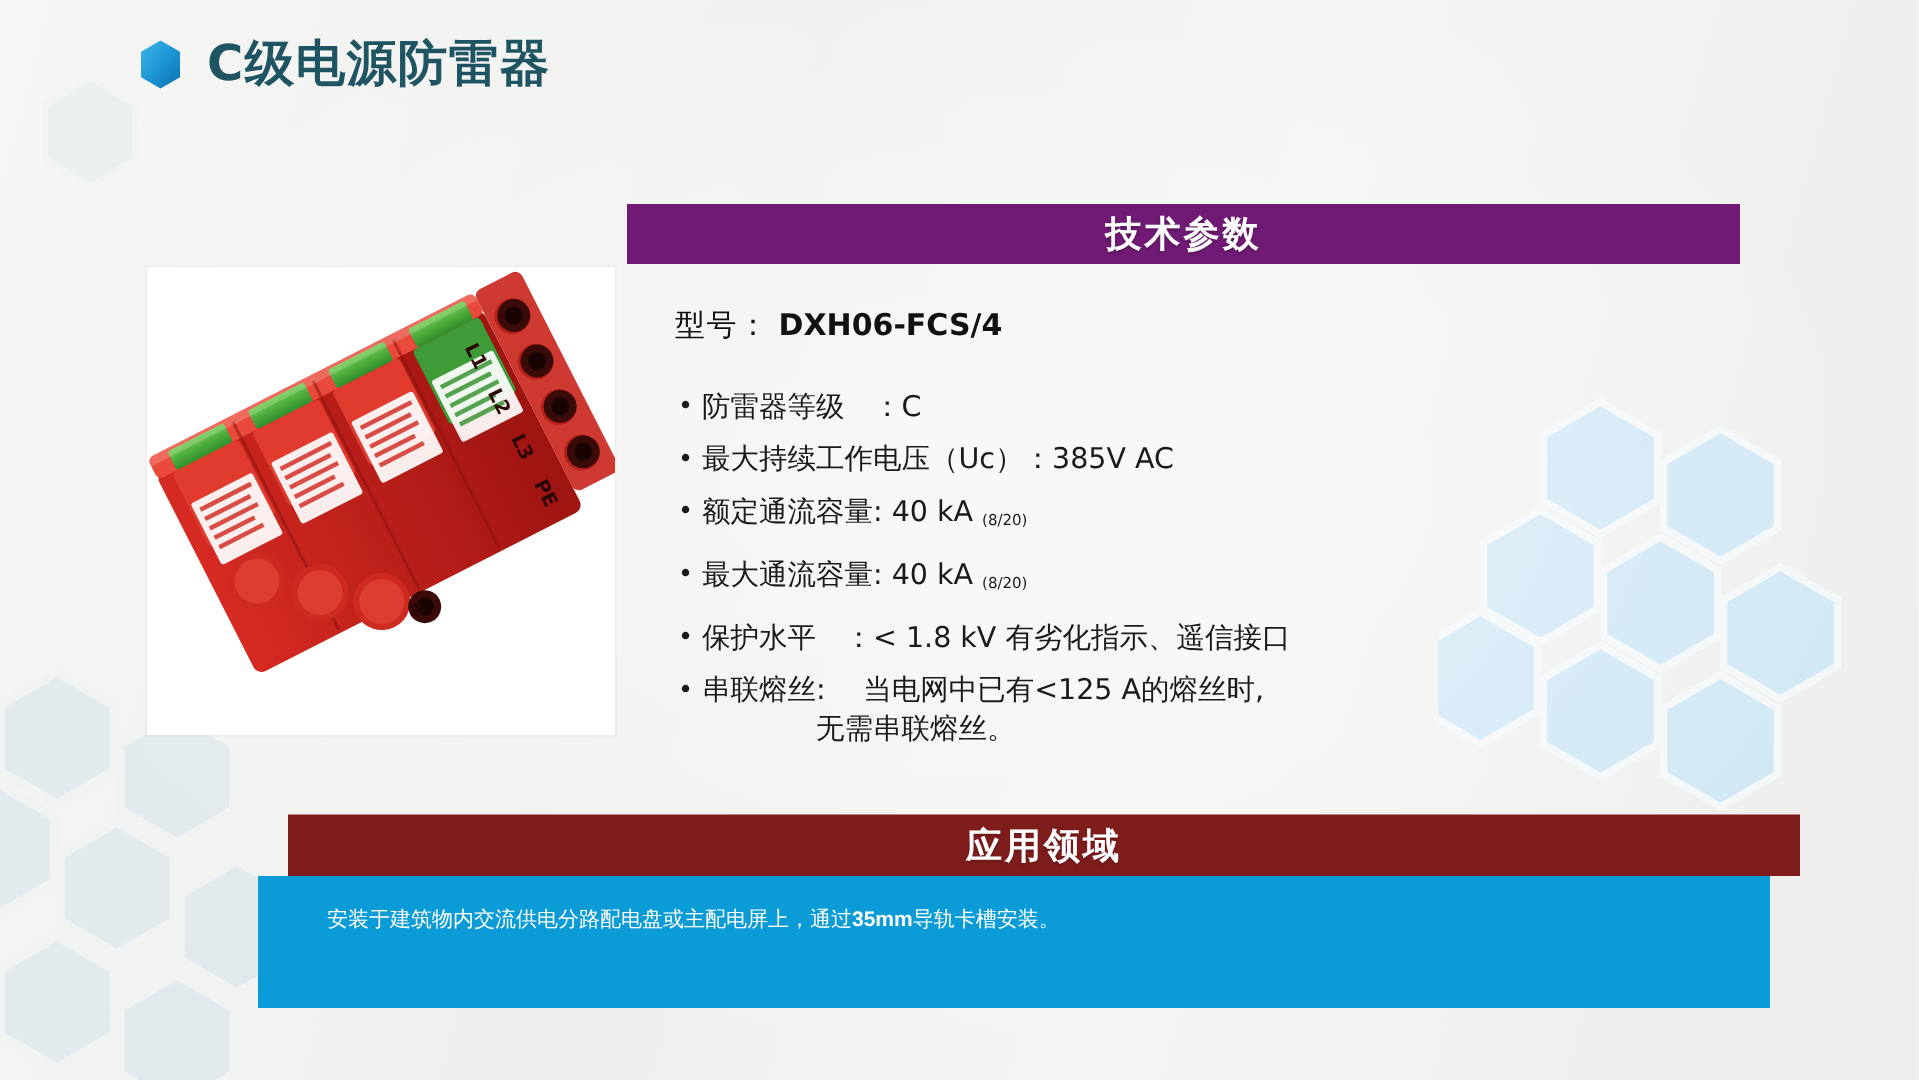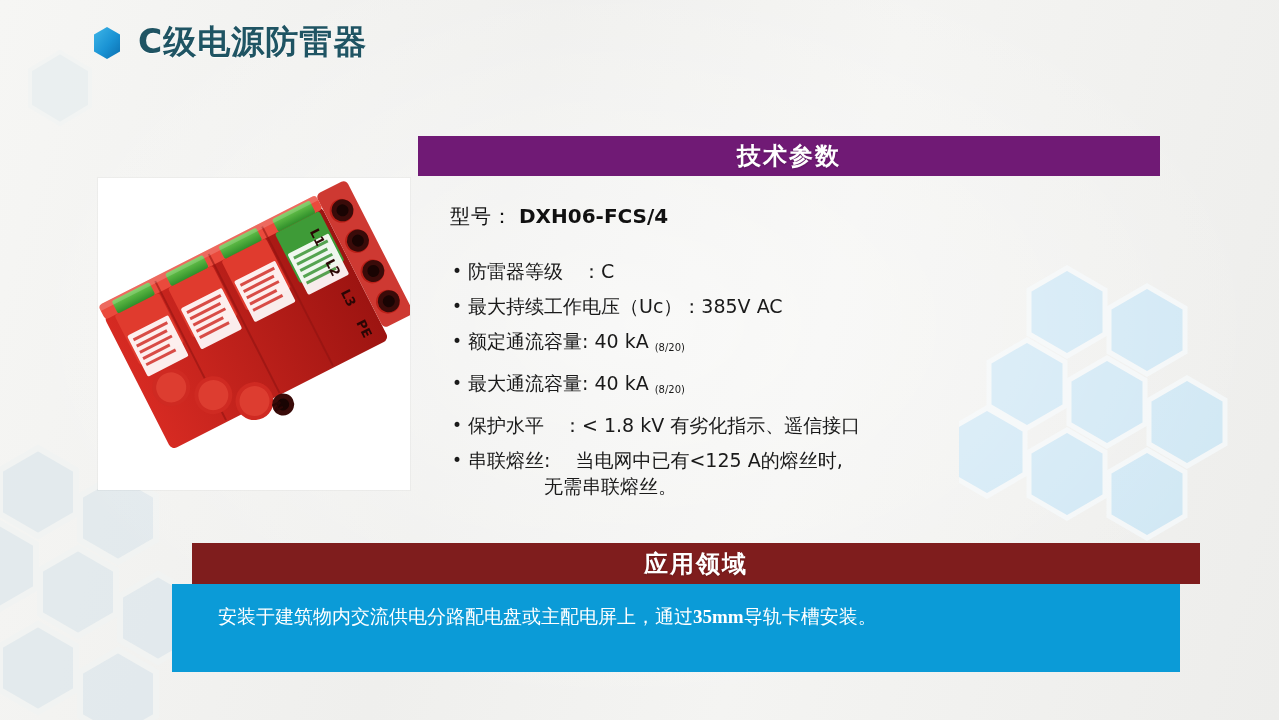--- a/index.html
+++ b/index.html
@@ -72,22 +72,22 @@
   #app-bar-title{
     color:#ffffff;font-size:24px;font-weight:bold;letter-spacing:2px;
     font-family:"DejaVu Sans","Liberation Sans",sans-serif;
     text-shadow:0 1px 2px rgba(0,0,0,.2);
   }
   #app-body{
     position:absolute;left:172px;top:584px;width:1008px;height:88px;
     background:#0b9bd7;
   }
   #app-text{
-    position:absolute;left:46px;top:20px;color:#ffffff;font-size:19px;
-    font-family:Liberation Serif, serif;
+    position:absolute;left:46px;top:20px;color:#ffffff;font-size:14px;
+    font-family:Liberation Sans, sans-serif;
     letter-spacing:0px;white-space:nowrap;
   }
   #app-text b{font-weight:bold;}
 </style>
 </head>
 <body>
 
 <div id="bg">
   <div class="noise"></div>
 

